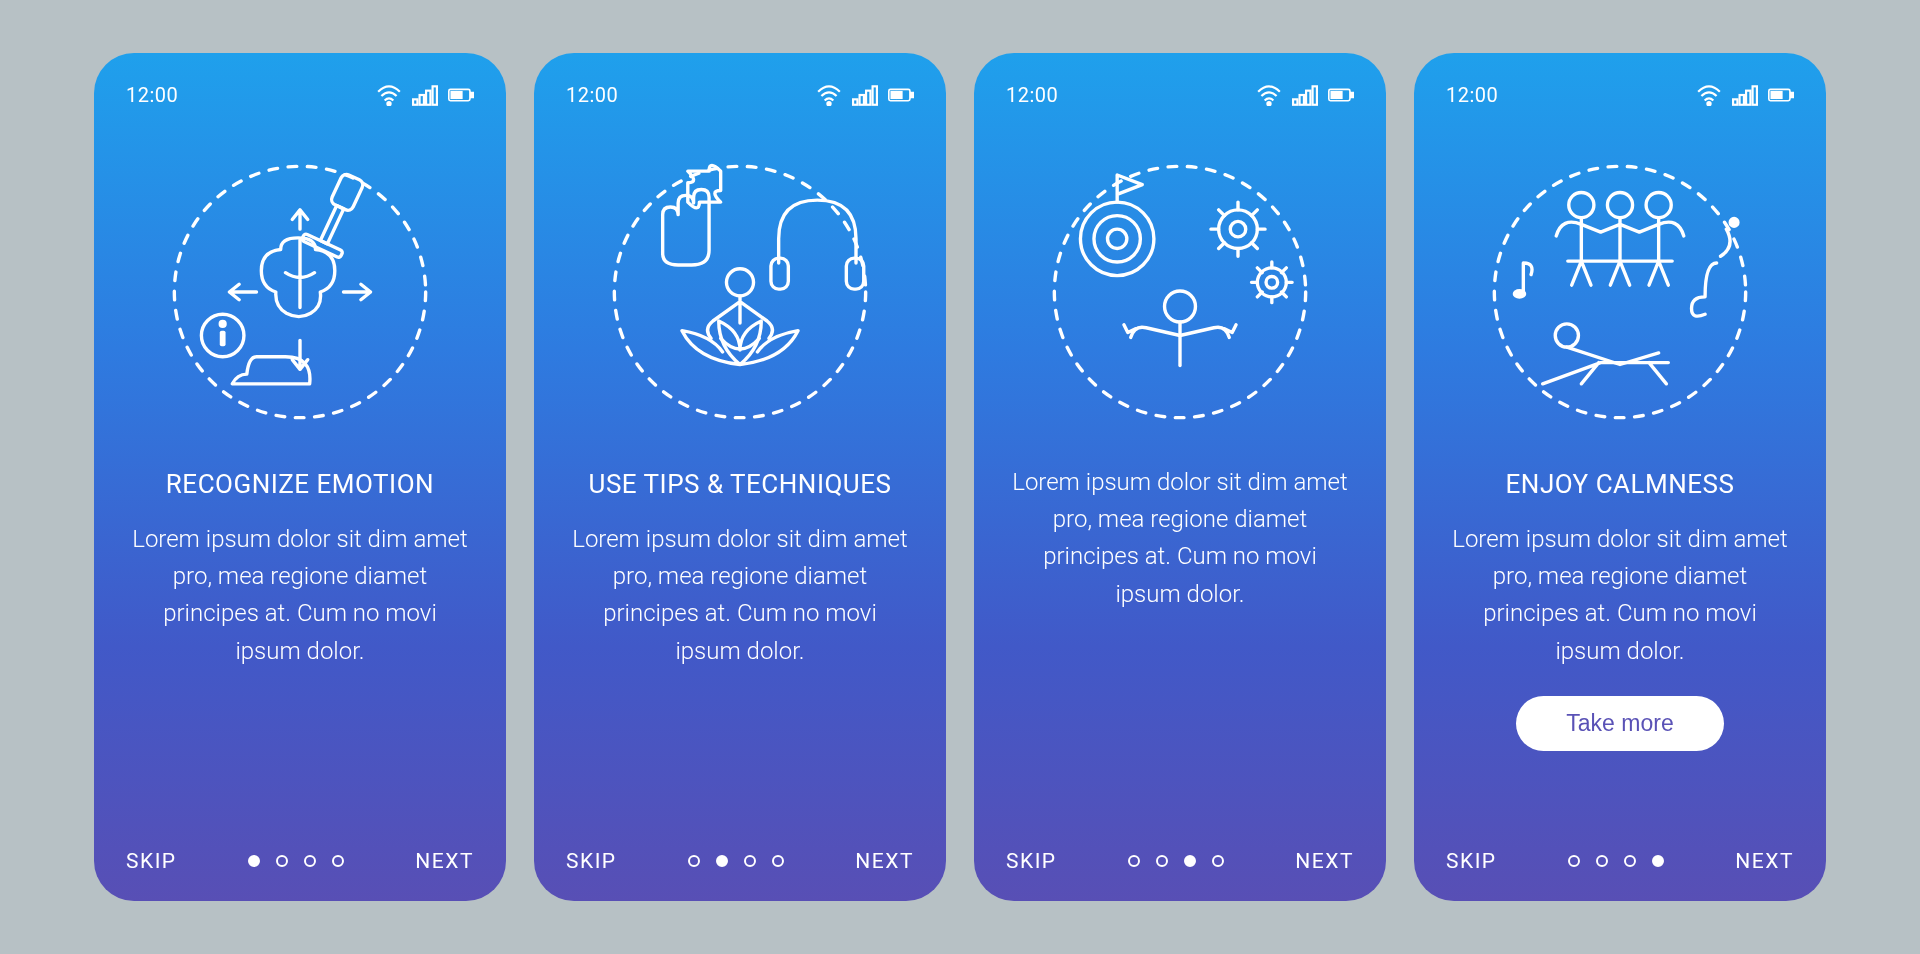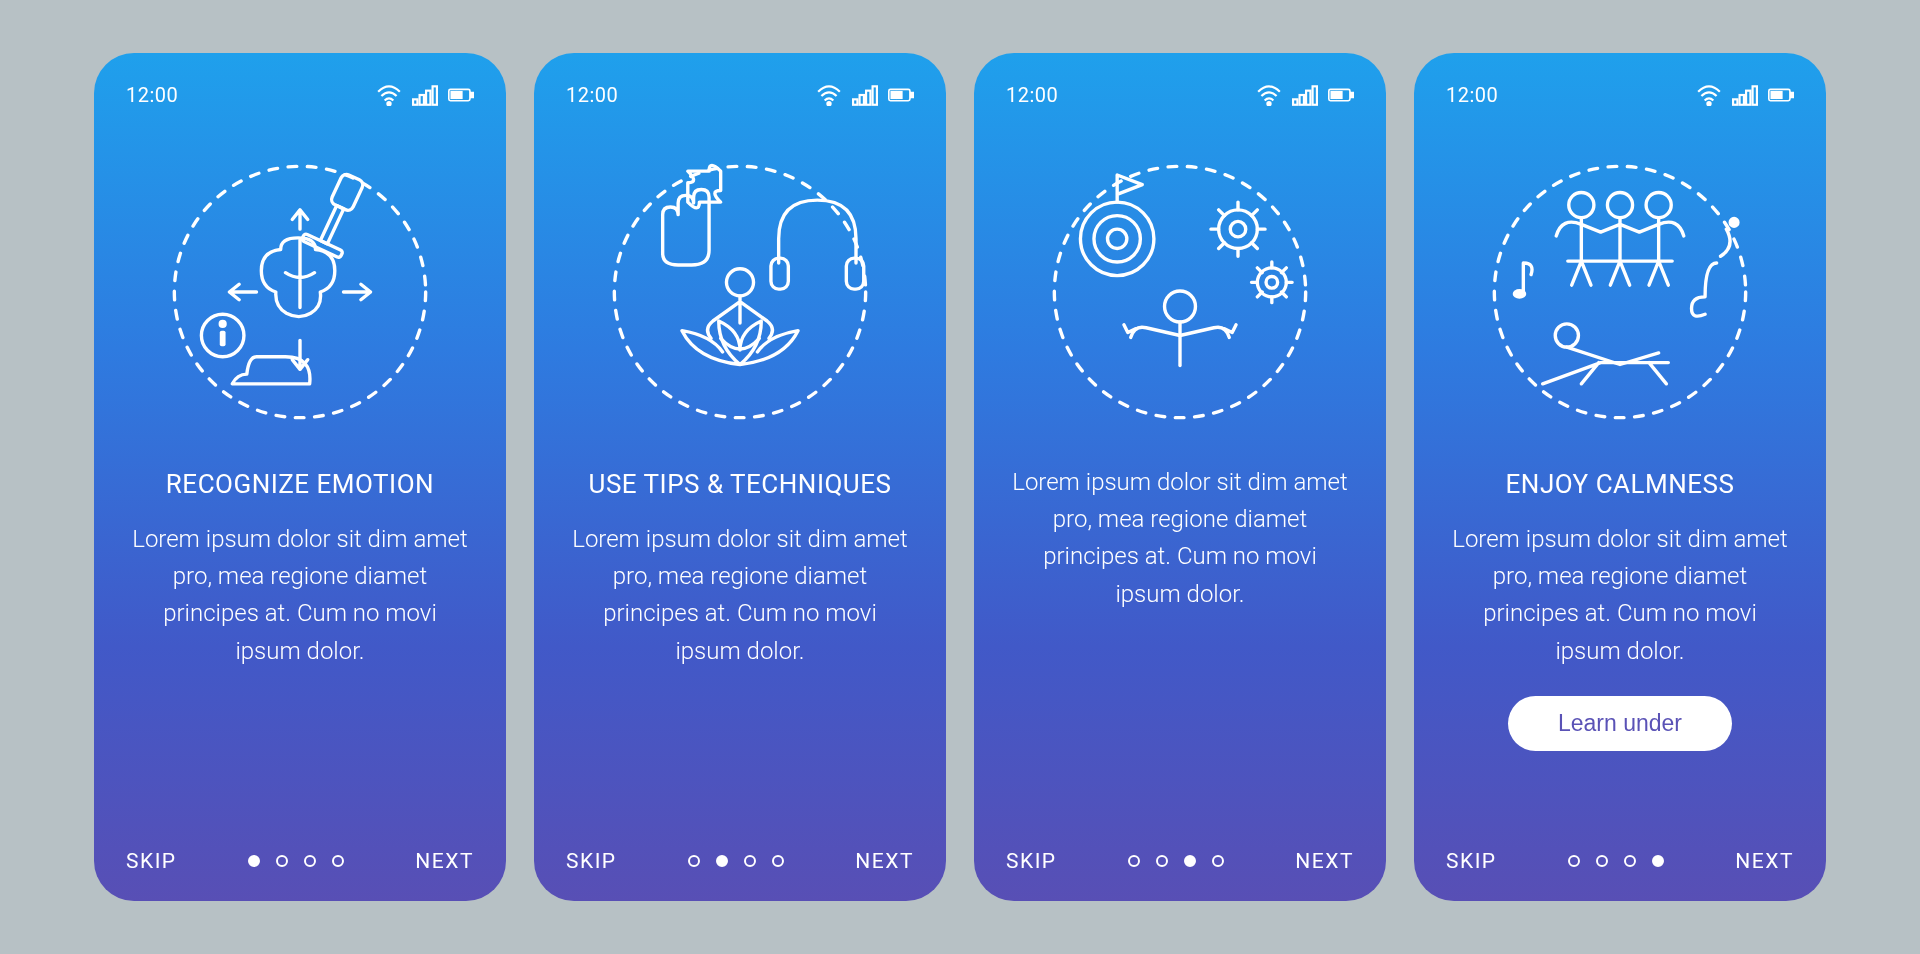--- a/index.html
+++ b/index.html
@@ -306,21 +306,21 @@
       <path d="M70 245 l60 -22 l70 0 M128 223 l-18 22 M180 223 l18 22"></path>
 
       <path d="M250 120 q-12 0 -12 35 q-14 0 -14 12 q0 12 14 6 M260 85 q10 18 -6 28"></path>
       <circle cx="268" cy="78" r="4" fill="#fff"></circle>
       <path d="M50 150 q0 -20 0 -30 q12 0 8 12"></path>
       <ellipse cx="46" cy="152" rx="7" ry="5" fill="#fff" stroke="none"></ellipse>
     </svg>
   </div>
   <div class="title">Enjoy calmness</div>
   <div class="desc">Lorem ipsum dolor sit dim amet pro, mea regione diamet principes at. Cum no movi ipsum dolor.</div>
-  <button class="learn-more">Learn under</button>
+  <button class="learn-more">Take more</button>
   <div class="nav">
     <span>SKIP</span>
     <div class="dots">
       <div class="dot"></div>
       <div class="dot"></div>
       <div class="dot"></div>
       <div class="dot active"></div>
     </div>
     <span>NEXT</span>
   </div>

